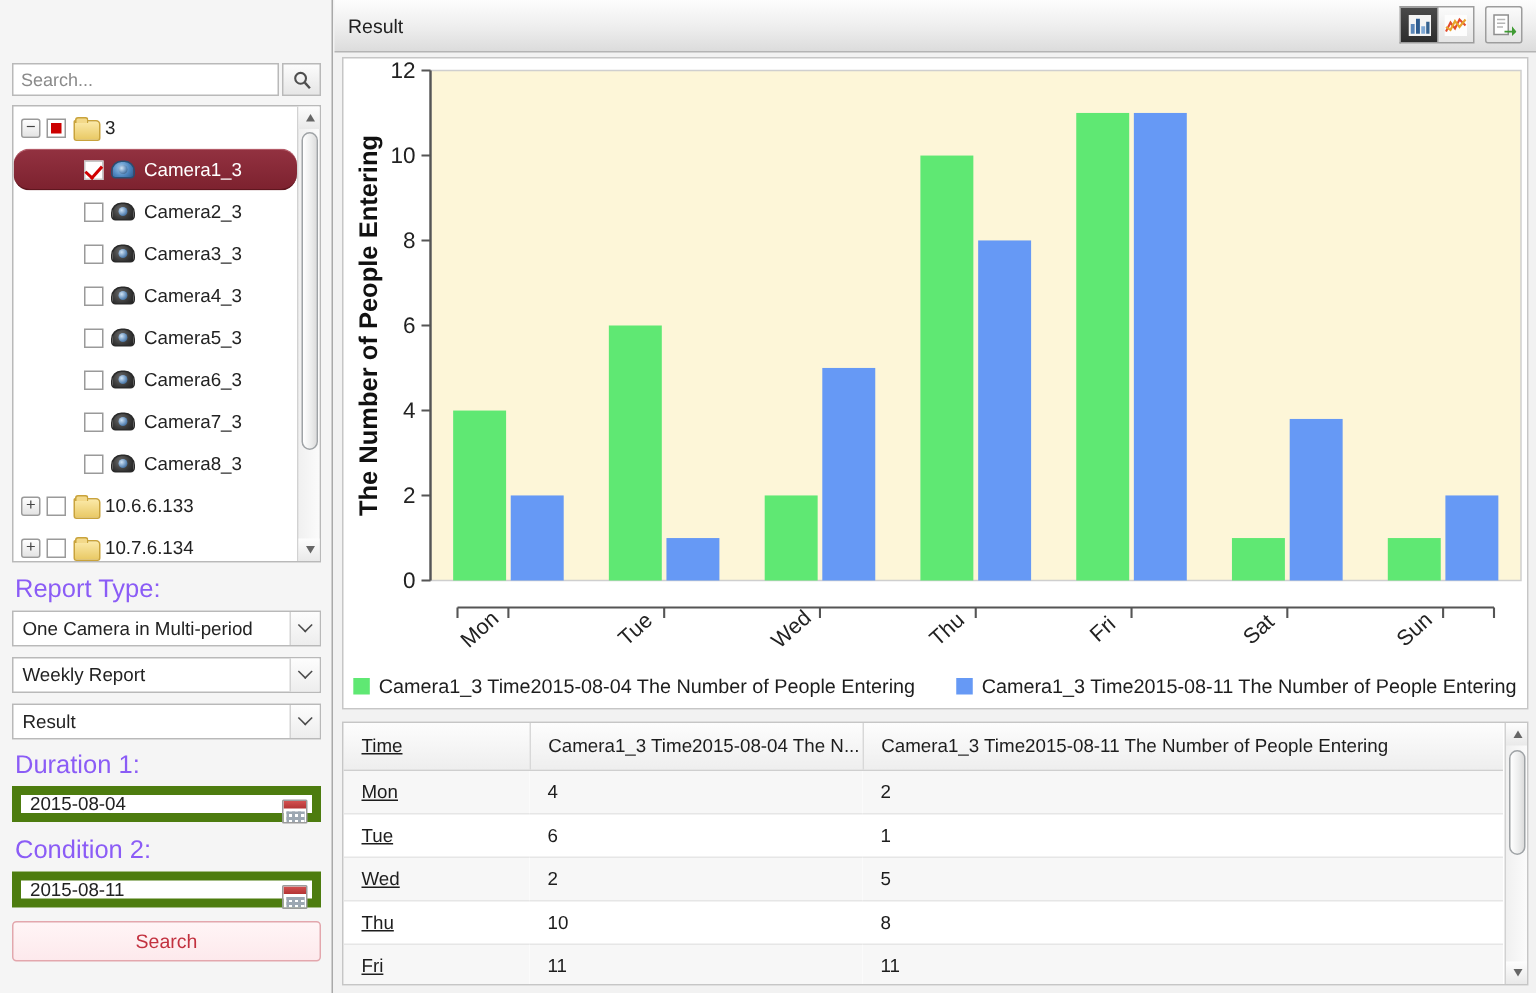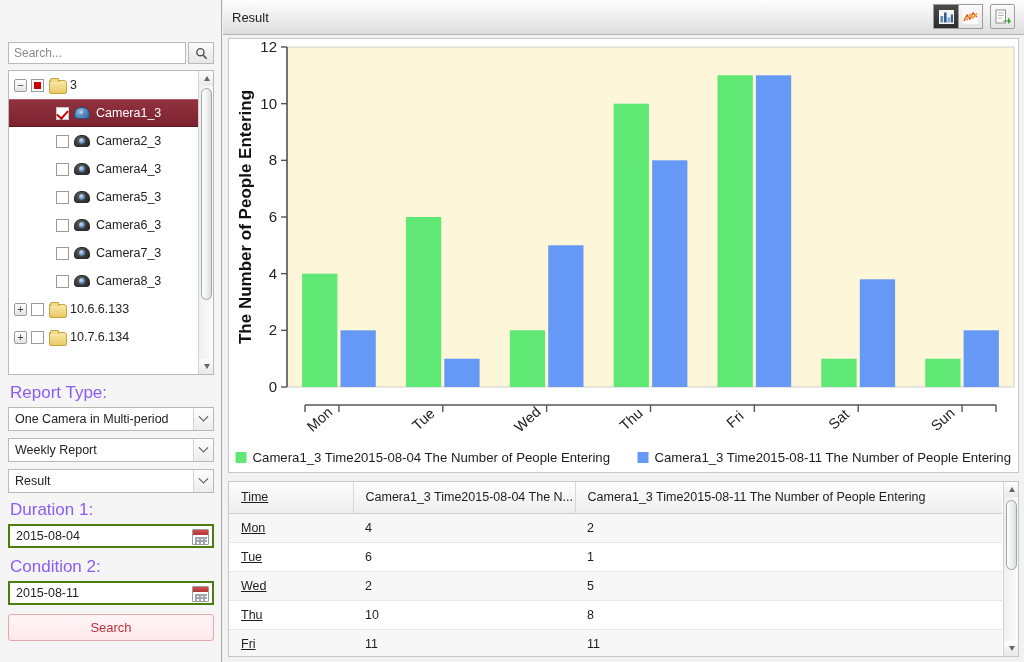--- a/index.html
+++ b/index.html
@@ -78,20 +78,21 @@
     padding-left: 5px;
     white-space: nowrap;
     font-size: 12.5px;
     cursor: default;
   }
   .tree-row.selected {
     background: linear-gradient(to bottom, #923140 0%, #7d222f 100%);
     color: #fff;
     border-top: 1px solid #b35b68;
     border-bottom: 1px solid #5f161f;
+    border-radius: 11px;
   }
   .expander {
     width: 13px; height: 13px;
     border: 1px solid #9a9a9a;
     background: linear-gradient(to bottom,#ffffff,#e3e3e3);
     border-radius: 2px;
     display: inline-flex; align-items: center; justify-content: center;
     font-size: 11px; line-height: 1;
     color: #444; margin-right: 4px;
     flex: 0 0 auto;
@@ -214,21 +215,21 @@
   }
   .chev {
     width: 7px; height: 7px;
     border-right: 1.6px solid #4a4a4a;
     border-bottom: 1.6px solid #4a4a4a;
     transform: rotate(45deg) translate(-2px,-2px);
   }
   .datefield {
     position: relative;
     width: 206px; height: 24px;
-    border: 2px solid #4d7c0f;
+    border: 6px solid #4d7c0f;
     background: #fff;
     display: flex; align-items: center;
     padding-left: 6px;
     font-size: 12.5px;
     margin-bottom: 9px;
   }
   .cal-ico {
     position: absolute; right: 3px; top: 3px;
     width: 17px; height: 16px;
     background: linear-gradient(to bottom, #e8e8e8 0 4px, #ffffff 4px 100%);
@@ -375,20 +376,28 @@
             </span>
             <span>Camera1_3</span>
           </div>
           <div class="tree-row indent-cam">
             <span class="cbox "></span>
             <span class="cam-ico">
               <span class="body"></span>
               <span class="lens"></span>
             </span>
             <span>Camera2_3</span>
+          </div>
+          <div class="tree-row indent-cam">
+            <span class="cbox "></span>
+            <span class="cam-ico">
+              <span class="body"></span>
+              <span class="lens"></span>
+            </span>
+            <span>Camera3_3</span>
           </div>
           <div class="tree-row indent-cam">
             <span class="cbox "></span>
             <span class="cam-ico">
               <span class="body"></span>
               <span class="lens"></span>
             </span>
             <span>Camera4_3</span>
           </div>
           <div class="tree-row indent-cam">

